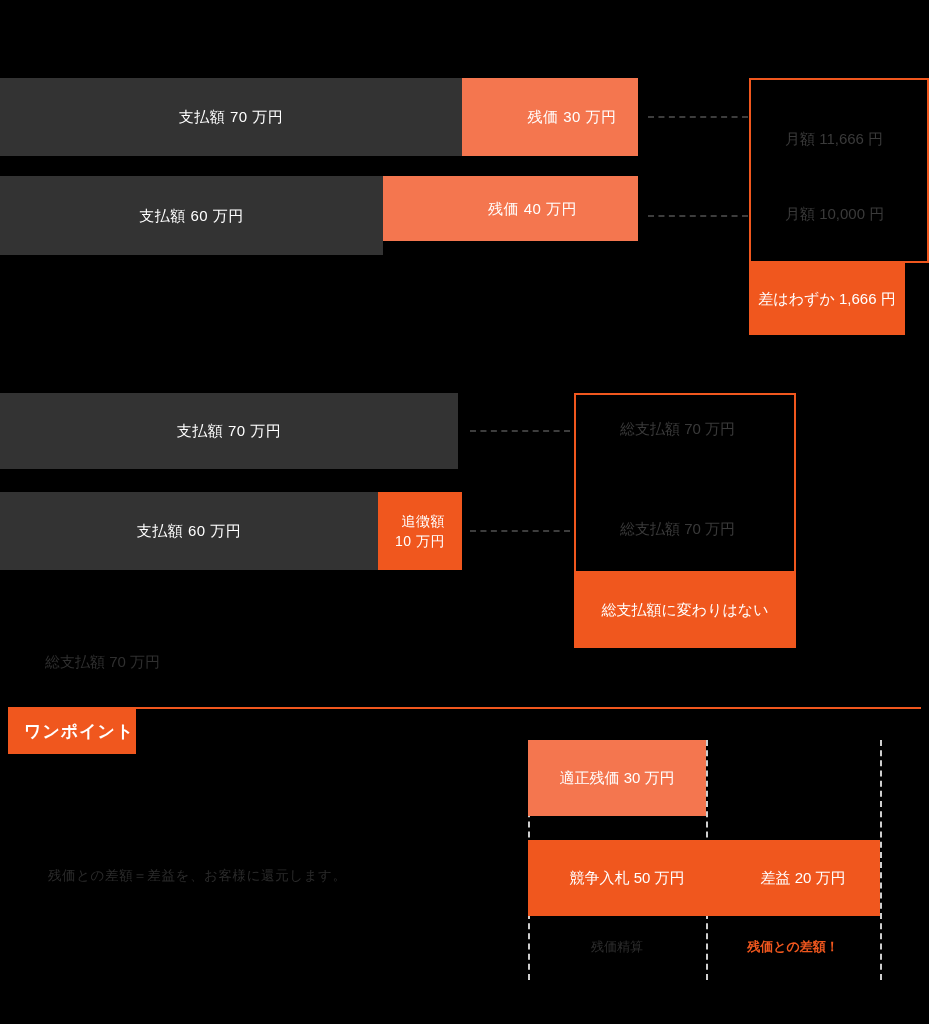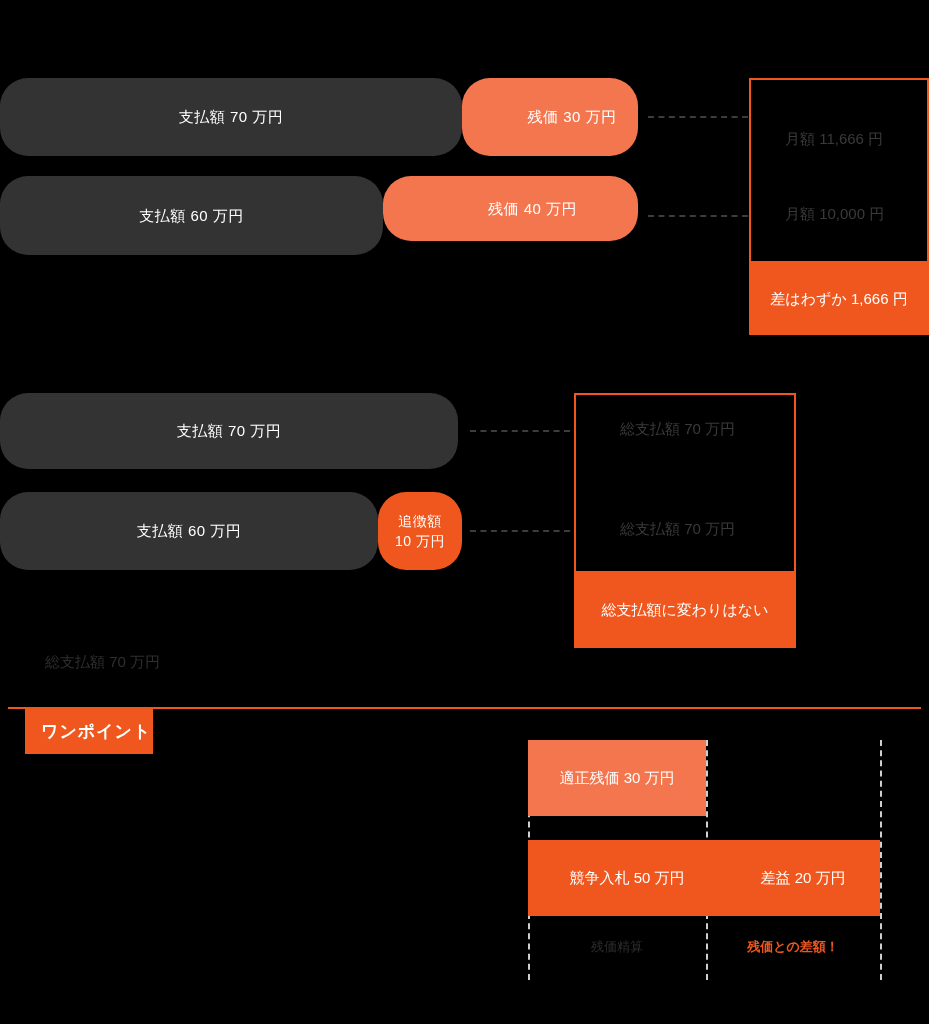--- a/index.html
+++ b/index.html
@@ -24,24 +24,23 @@
   .abs { position: absolute; box-sizing: border-box; }
 
   
   .seg {
     display: flex;
     align-items: center;
     justify-content: center;
     font-size: 15px;
     font-weight: 400;
     letter-spacing: 0.5px;
-    text-align: center;
+    text-align: right;
     line-height: 1.45;
     white-space: pre-line;
-    border-radius: 28px;
   }
   .seg-dark  { background: #333333; color: #ffffff; }
   .seg-light { background: #F4764F; color: #ffffff; padding-left: 44px; }
   .seg-solid { background: #F0571E; color: #ffffff; }
 
   
   .callout-outline {
     border: 2px solid #F0571E;
     background: transparent;
   }
@@ -81,21 +80,20 @@
   }
   .onepoint-tab {
     background: #F0571E;
     color: #ffffff;
     font-size: 17px;
     font-weight: bold;
     display: flex;
     align-items: center;
     padding-left: 16px;
     letter-spacing: 1px;
-    margin-left: 17px;
   }
   .onepoint-body {
     font-size: 13.5px;
     line-height: 2.45;
     color: #2b2b2b;
     letter-spacing: 0.6px;
     white-space: pre-wrap;
   }
 
   
@@ -140,21 +138,21 @@
       <span>支払額 60 万円</span>
     </div>
     <div class="abs seg seg-light" style="left:383px; top:176px; width:255px; height:65px;">
       <span>残価 40 万円</span>
     </div>
     <div class="abs dash-h" style="left:648px; top:215px; width:100px;"></div>
 
     <div class="abs callout-outline" style="left:749px; top:78px; width:180px; height:185px;"></div>
     <div class="abs callout-label" style="left:785px; top:106px;margin-top:24px;">月額 11,666 円</div>
     <div class="abs callout-label" style="left:785px; top:205px;">月額 10,000 円</div>
-    <div class="abs callout-fill" style="left:749px; top:263px; width:180px; height:72px;align-items:center;">
+    <div class="abs callout-fill" style="left:749px; top:263px; width:156px; height:72px;align-items:center;">
       <span>差はわずか 1,666 円</span>
     </div>
   </div>
 
   <div>
 
     <div class="abs seg seg-dark" style="left:0; top:393px; width:458px; height:76px;">
       <span>支払額 70 万円</span>
     </div>
     <div class="abs dash-h" style="left:470px; top:430px; width:100px;"></div>
@@ -178,20 +176,21 @@
     <div class="abs muted-label" style="left:45px; top:653px;">総支払額 70 万円</div>
   </div>
 
   <div>
     <div class="abs onepoint-rule" style="left:8px; top:707px; width:913px;"></div>
     <div class="abs onepoint-tab" style="left:8px; top:709px; width:128px; height:45px;">
       <span>ワンポイント</span>
     </div>
 
     <div class="abs onepoint-body" style="left:48px; top:793px; width:430px;">
+      <div>残価との差額＝差益を、お客様に還元します。</div>
       
       
       
       
     </div>
 
     <div>
 
       <div class="abs vdash" style="left:528px; top:740px; height:240px;"></div>
       <div class="abs vdash" style="left:706px; top:740px; height:240px;"></div>

